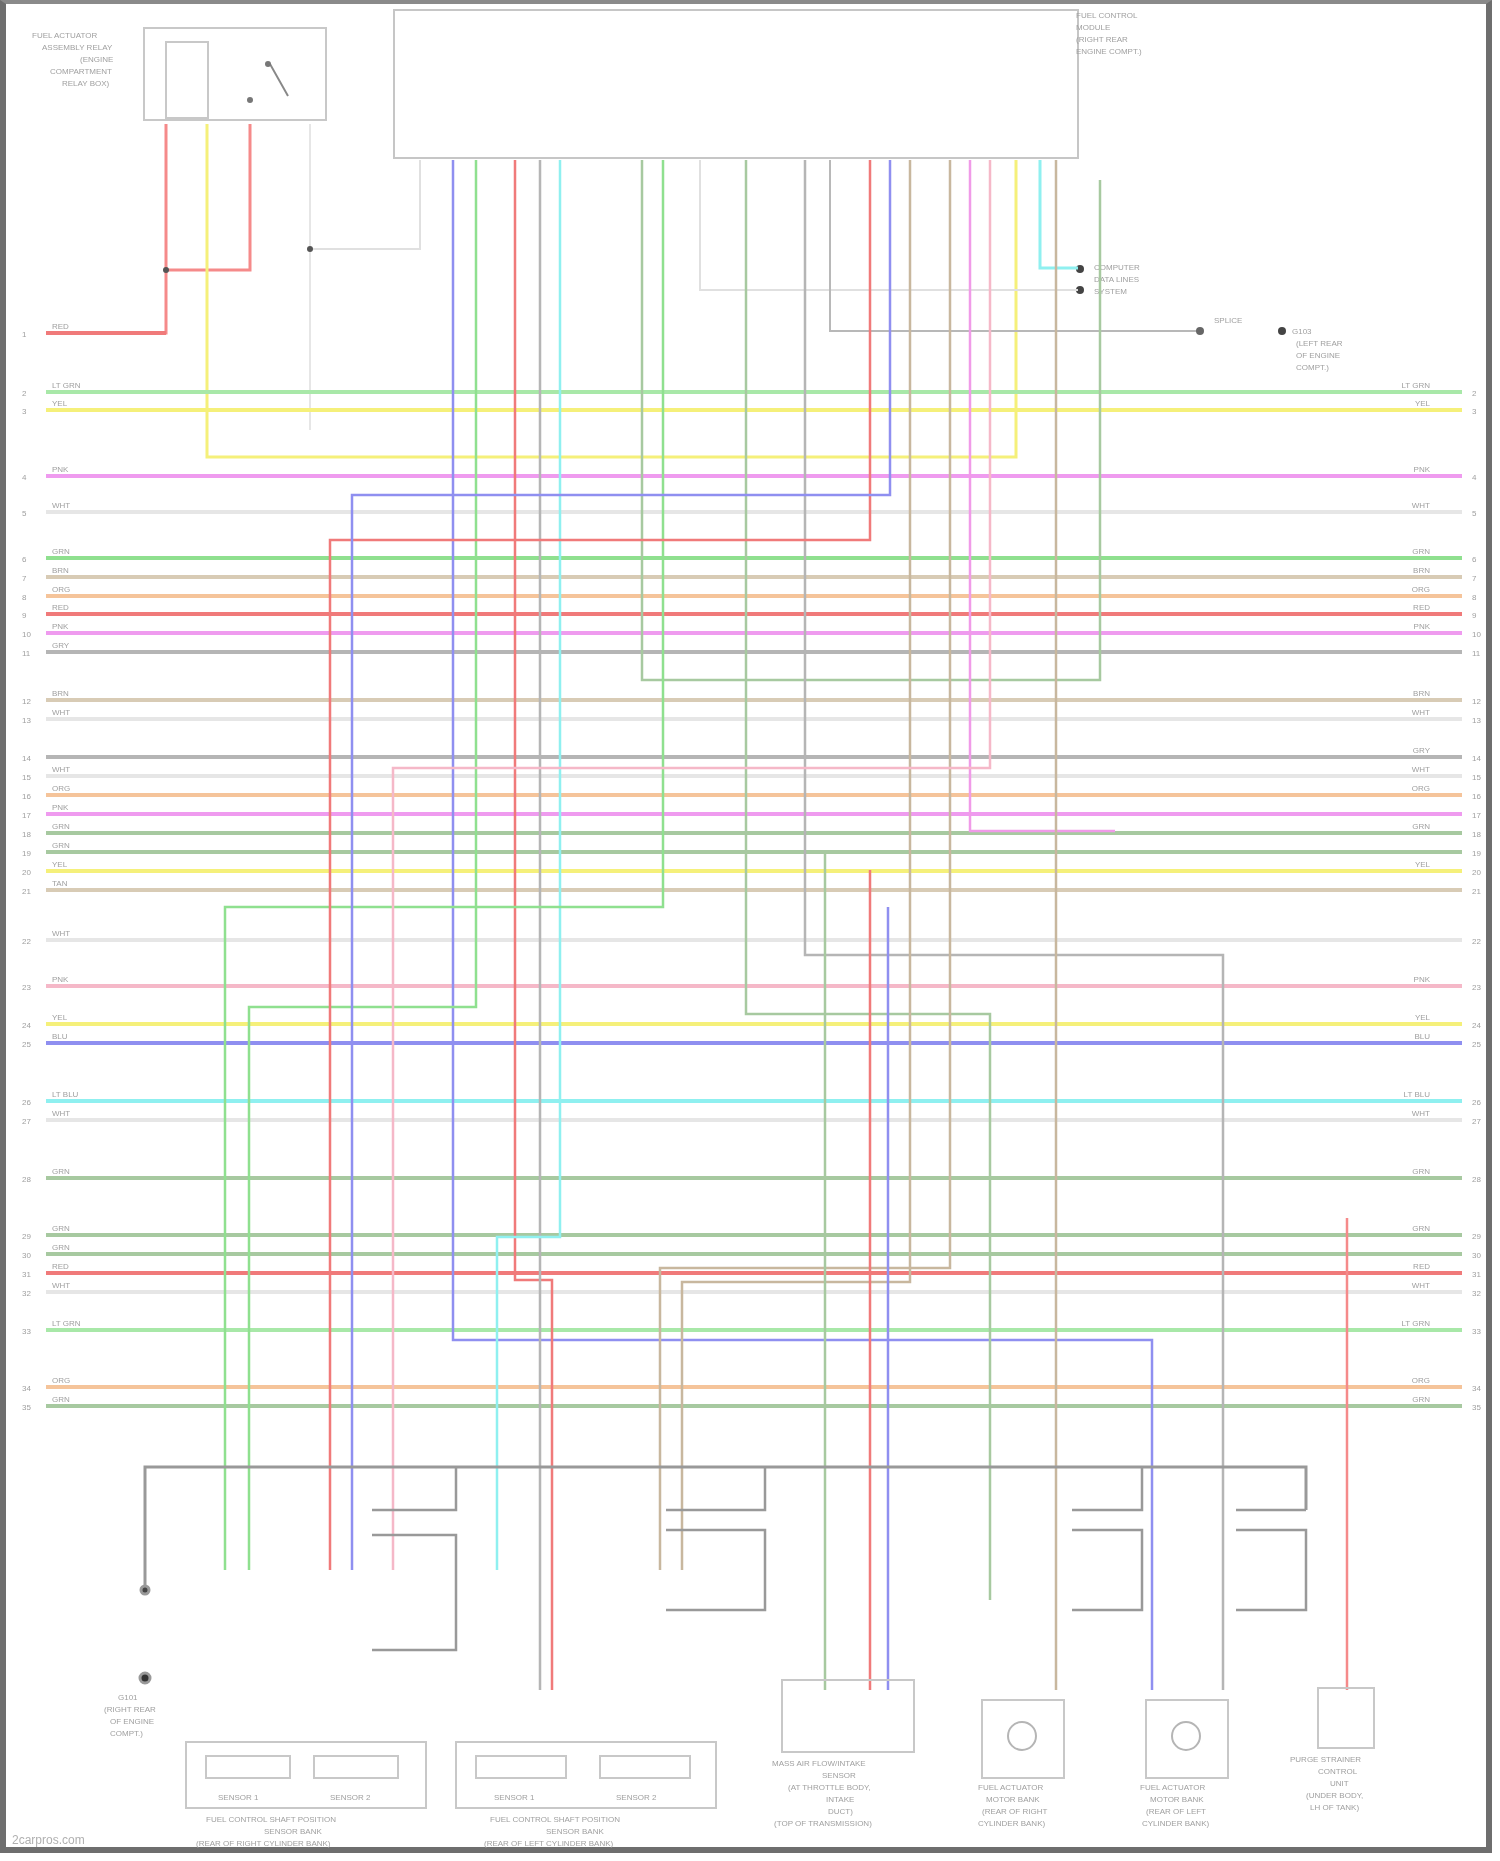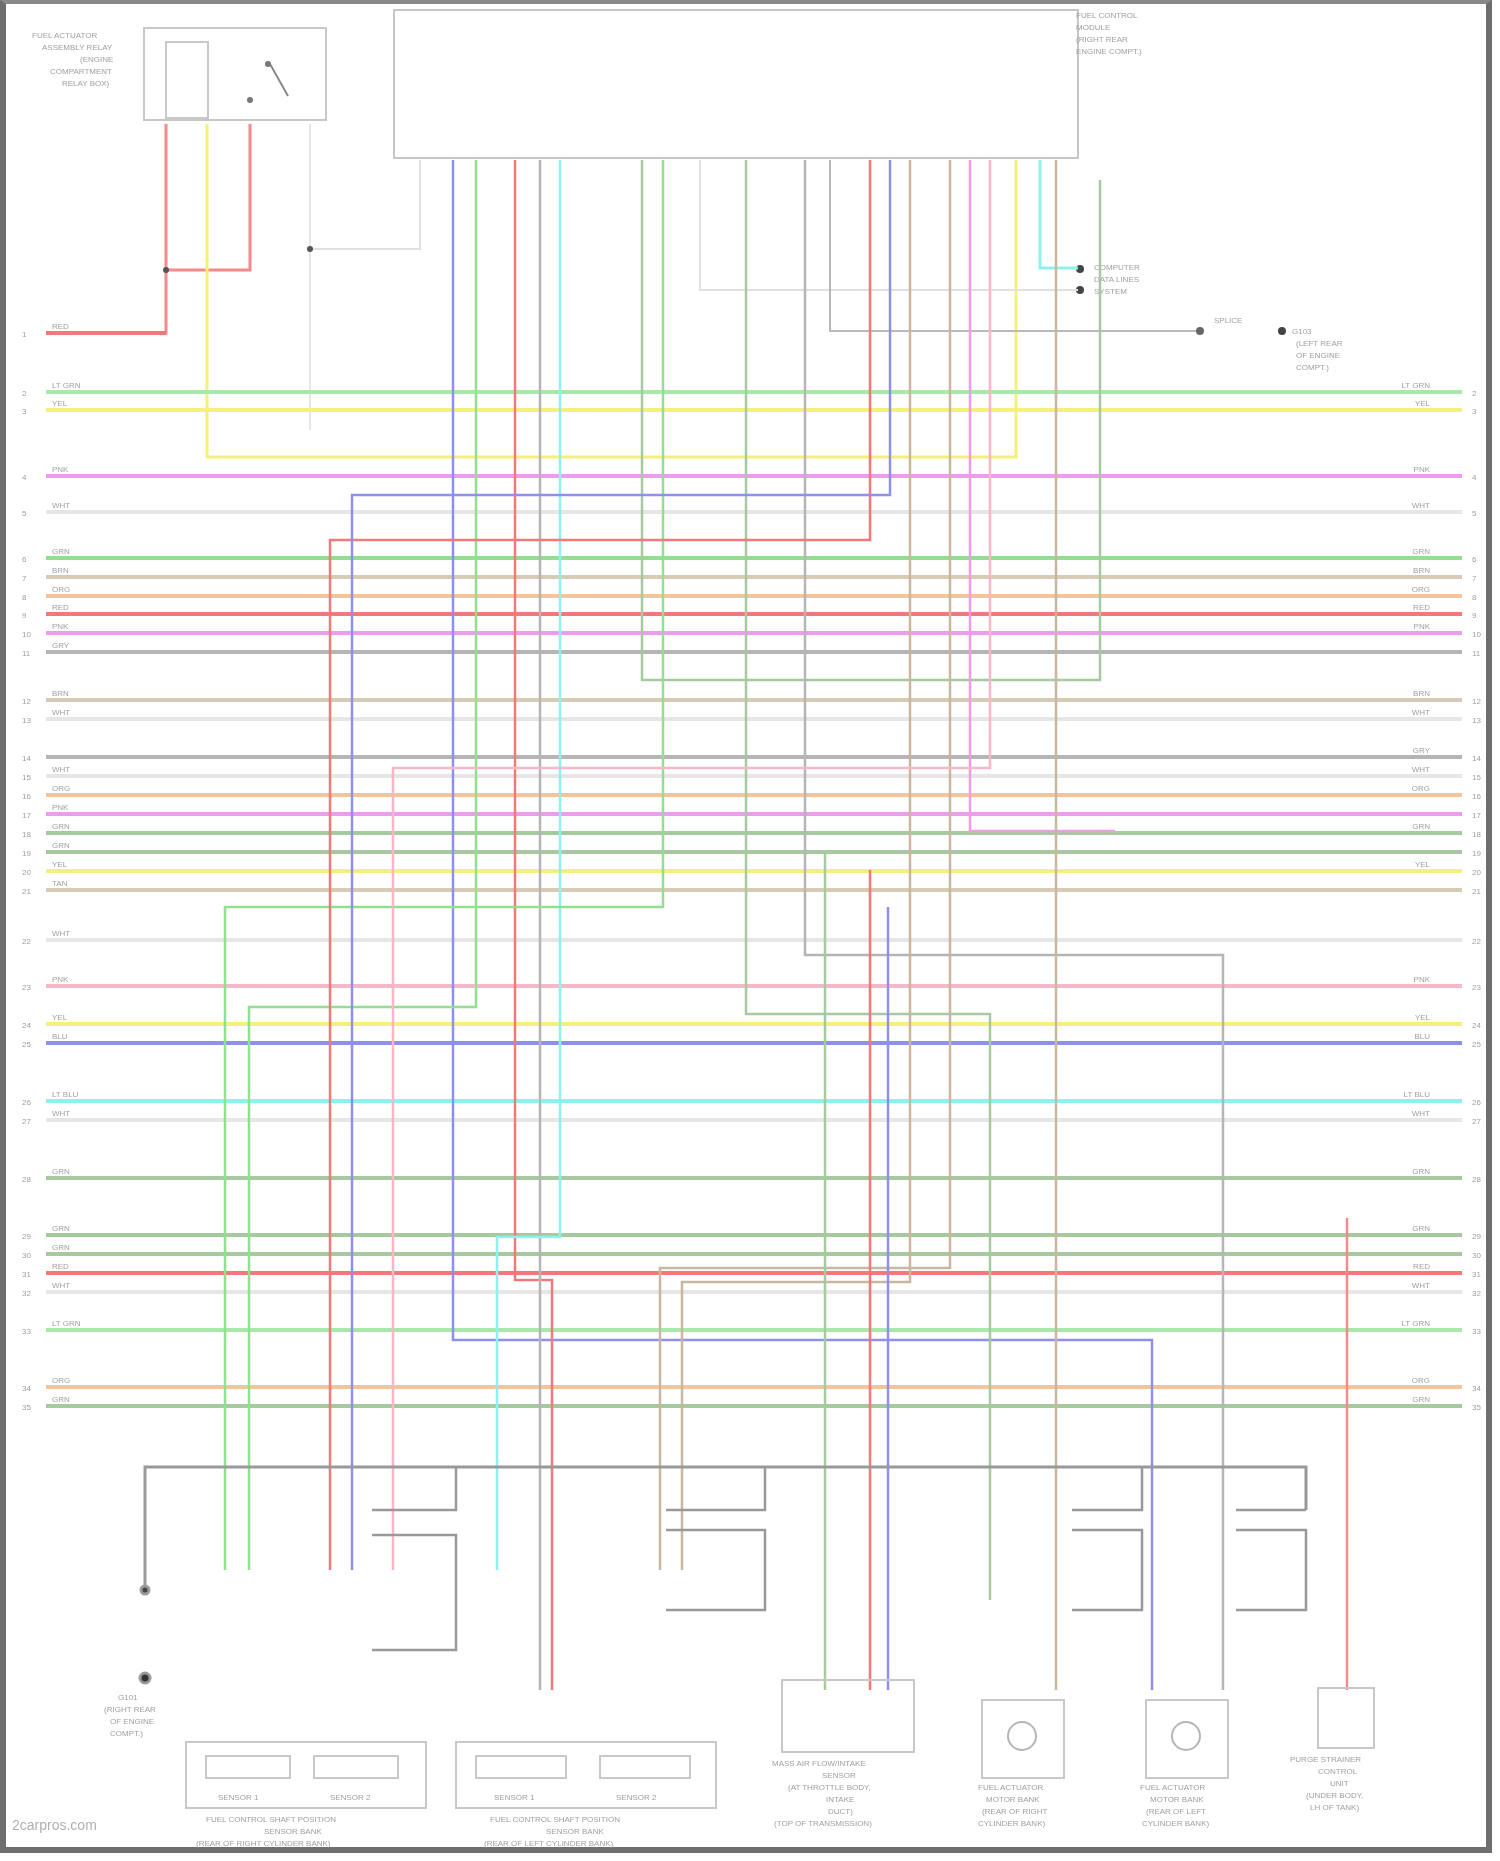--- a/index.html
+++ b/index.html
@@ -2,21 +2,21 @@
 <html><head>
 <meta charset="utf-8">
 <style>
   html,body{margin:0;padding:0;background:#ffffff;}
   body{width:1500px;height:1861px;position:relative;overflow:hidden;font-family:"Liberation Sans",sans-serif;}
   .frame{position:absolute;left:0;top:0;width:1492px;height:1853px;border-left:6px solid #6e6e6e;border-top:4px solid #8a8a8a;border-right:6px solid #6e6e6e;border-bottom:6px solid #6e6e6e;box-sizing:border-box;}
   svg#diagram{position:absolute;left:0;top:0;}
   .lbl-sm{font-family:"Liberation Sans",sans-serif;font-size:8px;fill:#a0a0a0;}
   .comp{fill:none;stroke:#c8c8c8;stroke-width:2;}
   .ecm{fill:#ffffff;stroke:#c6c6c6;stroke-width:2;}
-  .watermark{position:absolute;left:12px;bottom:28px;font-size:14px;color:#b0b0b0;}
+  .watermark{position:absolute;left:12px;bottom:14px;font-size:12px;color:#b0b0b0;}
 </style>
 </head>
 <body>
 
 <div class="frame"></div>
 
 <svg id="diagram" width="1500" height="1861" viewBox="0 0 1500 1861" xmlns="http://www.w3.org/2000/svg">
 
   <rect class="ecm" x="394" y="10" width="684" height="148"></rect>
   <g>

